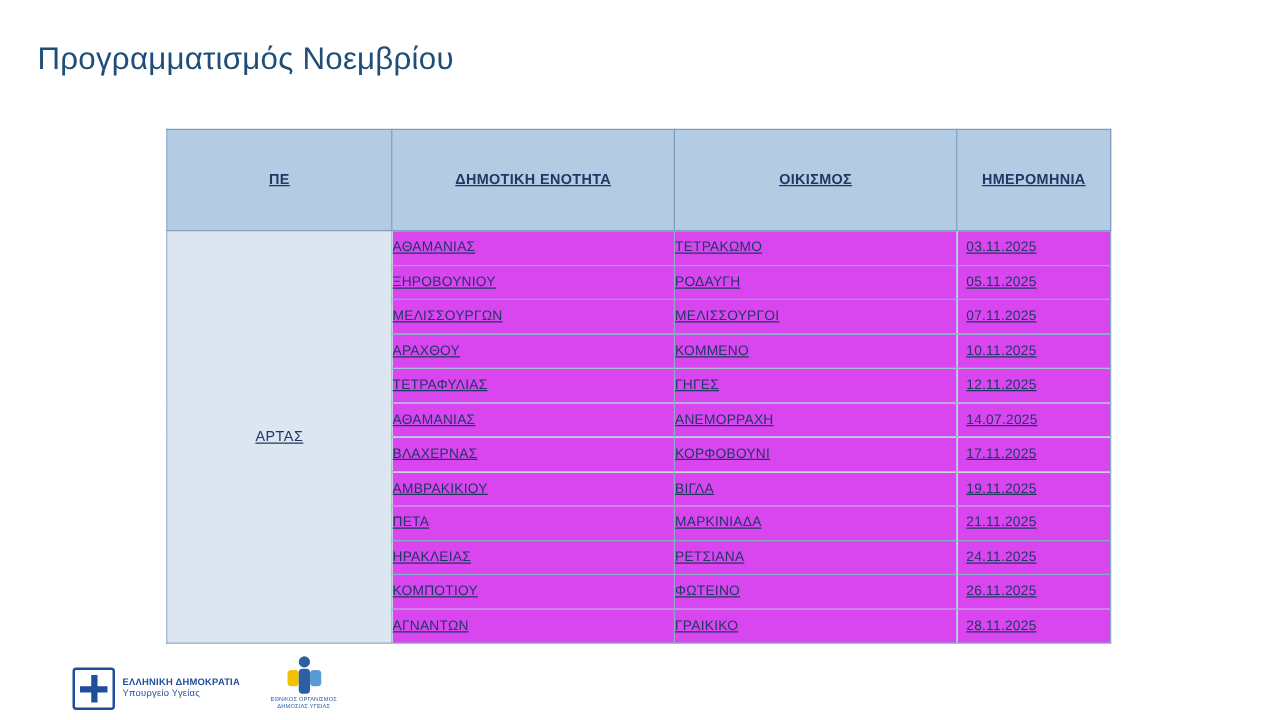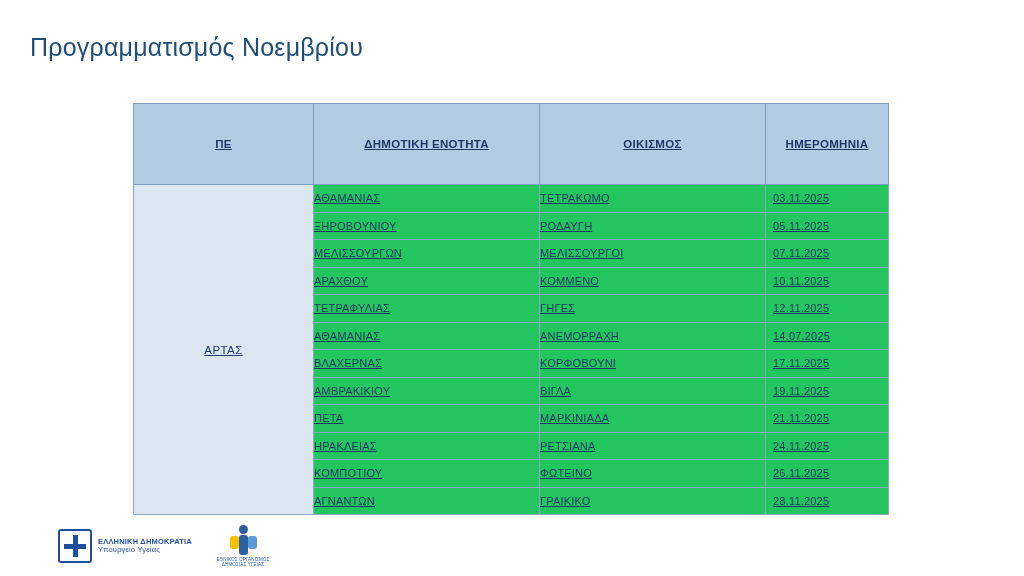--- a/index.html
+++ b/index.html
@@ -72,36 +72,36 @@
     color: #1f3864;
     font-weight: normal;
     letter-spacing: 0.4px;
     margin-left: 44px;
   }
   tbody td {
     height: 26.5px;
     font-size: 11px;
     color: #1f3864;
     padding-left: 6px;
-    background: #22c55e;
+    background: #d946ef;
     letter-spacing: 0.2px;
     white-space: nowrap;
     overflow: hidden;
   }
   tbody tr td.date-cell {
     padding-left: 7px;
   }
 
   
   .footer {
     position: absolute;
     left: 10px;
     bottom: 8px;
     display: flex;
-    align-items: center;
+    align-items: flex-end;
     gap: 14px;
     padding-left: 48px;
   }
   .logo-gov {
     display: flex;
     align-items: center;
     gap: 6px;
   }
   .gov-emblem {
     width: 34px;

